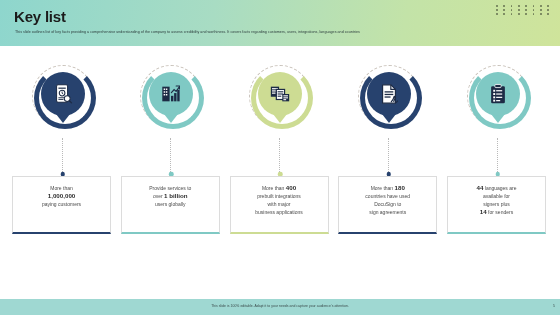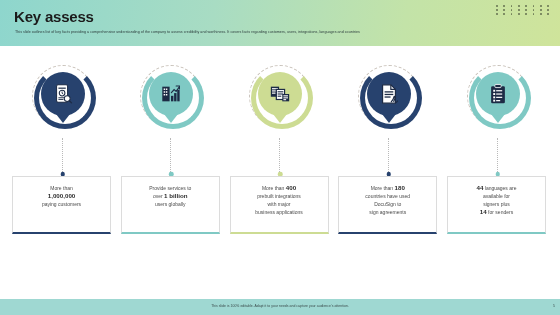--- a/index.html
+++ b/index.html
@@ -210,21 +210,21 @@
     font-size: 3.4px;
     color: #3a4a4a;
   }
 </style>
 </head>
 <body>
 
 <div class="slide">
 
   <div class="header">
-    <div class="header-title">Key assess</div>
+    <div class="header-title">Key list</div>
     <div class="header-sub">This slide outlines list of key facts providing a comprehensive understanding of the company to assess credibility and worthiness. It covers facts regarding customers, users, integrations, languages and countries</div>
     <div class="dots-grid">
         <i></i>
         <i></i>
         <i></i>
         <i></i>
         <i></i>
         <i></i>
         <i></i>
         <i></i>

